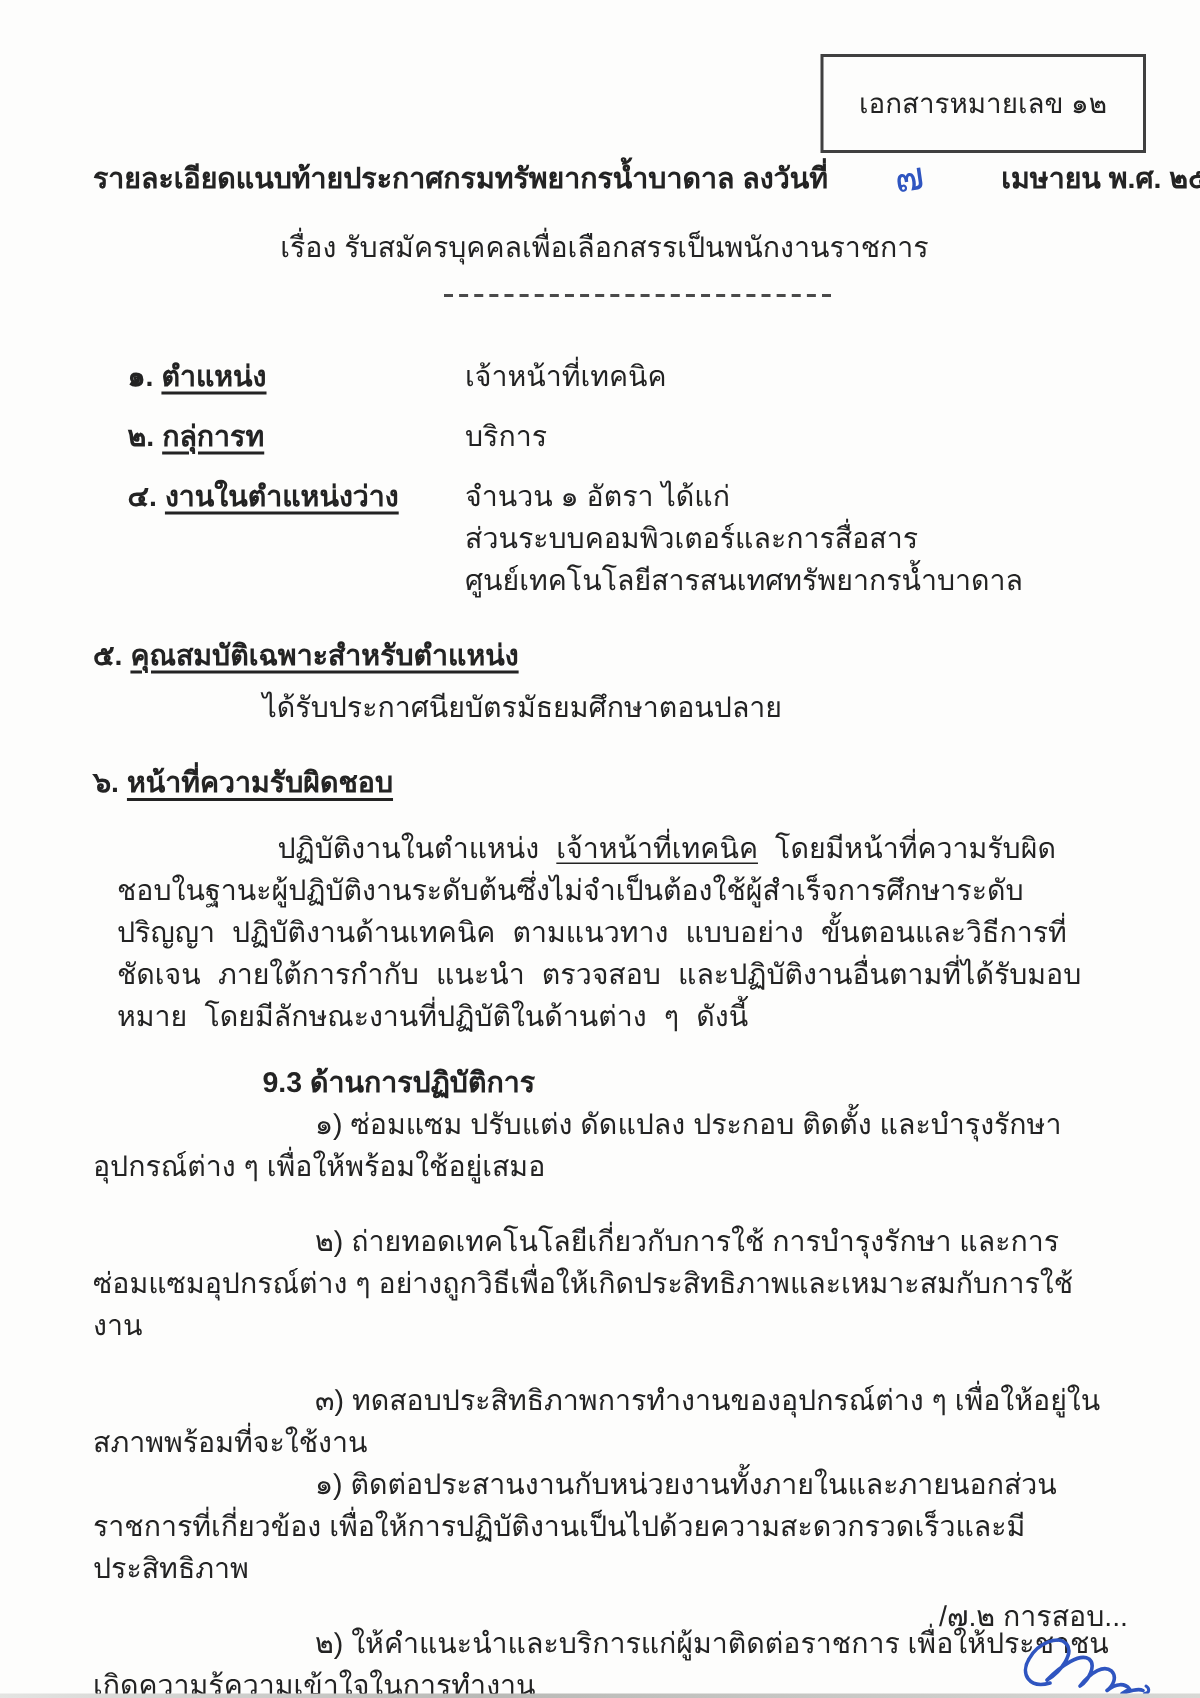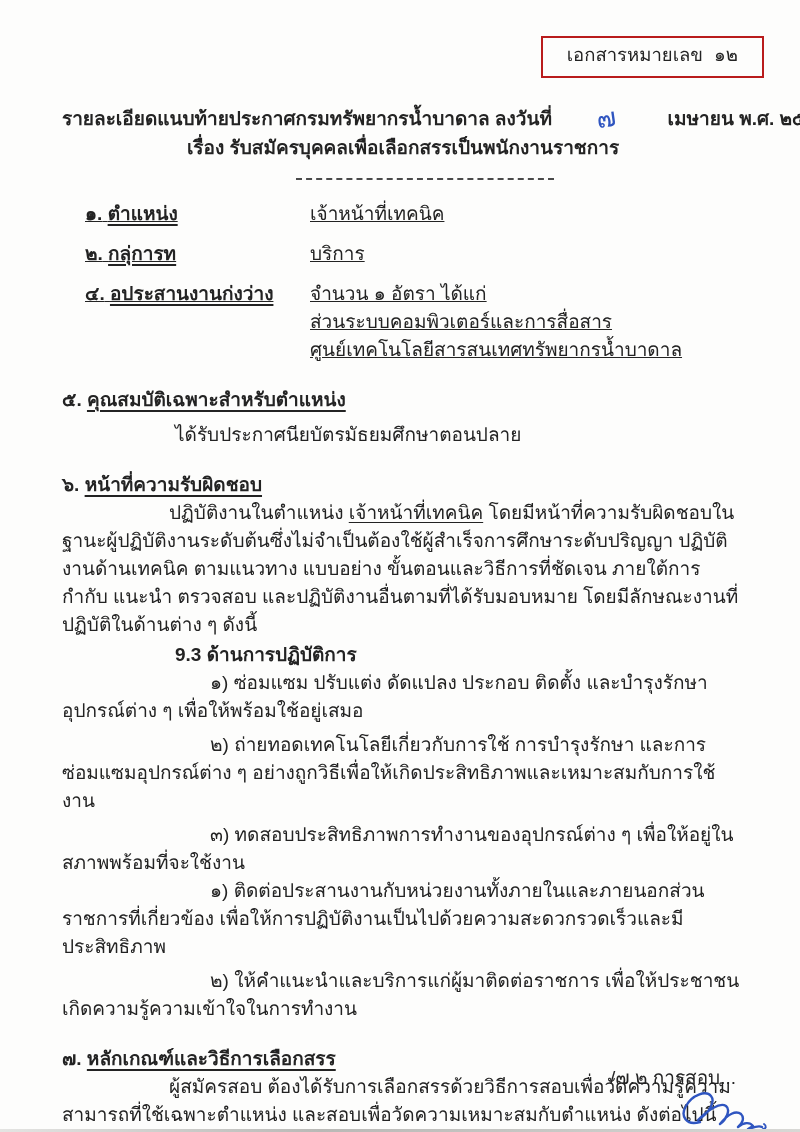--- a/index.html
+++ b/index.html
@@ -10,49 +10,49 @@
   }
   .page{
     position:absolute;inset:0;padding:0 56px 0 62px;box-sizing:border-box;
     font-size:19px;line-height:28px;
   }
   .scan-edge-bottom{
     position:absolute;left:0;right:0;bottom:0;height:3px;
     background:linear-gradient(to right,#e4e4e2,#b9b9b6 40%,#d8d8d5);
   }
   .doc-box{
-    position:absolute;top:36px;right:36px;border:2px solid #b91c1c;
-    padding:7px 24px;font-size:18.5px;line-height:24px;background:#fdfdfc;font-family:Liberation Mono, monospace;
+    position:absolute;top:36px;right:36px;border:2px solid #404040;
+    padding:19px 24px;font-size:18.5px;line-height:24px;background:#fdfdfc;
   }
   .title-block{padding-top:102px;text-align:center;}
   .title-line1{font-weight:bold;white-space:nowrap;}
   .hand-day{
     display:inline-block;color:#2f55c0;font-size:26px;font-weight:normal;
     margin:0 52px 0 44px;transform:rotate(-8deg) translateY(2px);
   }
-  .title-line2{font-weight:bold;margin-top:1px;}
+  .title-line2{font-weight:normal;margin-top:18px;}
   .divider{
     width:258px;height:0;border-top:2px dashed #4a4a4a;
     margin:16px auto 0 auto;position:relative;left:22px;
   }
-  .items{margin-top:20px;text-decoration:underline;}
+  .items{margin-top:40px;}
   .item{display:flex;margin-bottom:12px;}
   .item-head{width:248px;padding-left:23px;box-sizing:border-box;font-weight:bold;flex:none;}
   .item-head .lbl{text-decoration:underline;text-underline-offset:4px;text-decoration-thickness:1.5px;}
   .item-val{flex:1;}
   .sec-head{font-weight:bold;margin-top:22px;}
   .sec-head .lbl{text-decoration:underline;text-underline-offset:4px;text-decoration-thickness:1.5px;}
   .indent-body{padding-left:113px;margin-top:7px;}
-  .para{text-indent:107px;margin:0;}
+  .para{text-indent:107px;margin:16px;font-family:Liberation Mono, monospace;}
   .para u{text-decoration-thickness:1.2px;text-underline-offset:3px;}
   .sub-head{font-weight:bold;padding-left:113px;margin-top:2px;}
   .sub-item{text-indent:148px;margin:0;}
-  .sub-item-gap{margin-top:6px;}
+  .sub-item-gap{margin-top:22px;}
   .footer-cont{
-    position:absolute;top:1062px;right:64px;font-size:19px;
+    position:absolute;top:1062px;right:48px;font-size:19px;
   }
   .signature{position:absolute;top:1082px;right:26px;width:96px;height:48px;}
 </style>
 </head>
 <body>
 
 <div class="page">
 
   <div class="doc-box">
     <span>เอกสารหมายเลข ๑๒</span>
@@ -67,21 +67,21 @@
   <div class="items">
     <div class="item">
       <div class="item-head"><span>๑.</span> <span class="lbl">ตำแหน่ง</span></div>
       <div class="item-val">เจ้าหน้าที่เทคนิค</div>
     </div>
     <div class="item">
       <div class="item-head"><span>๒.</span> <span class="lbl">กลุ่การท</span></div>
       <div class="item-val">บริการ</div>
     </div>
     <div class="item">
-      <div class="item-head"><span>๔.</span> <span class="lbl">อประสานงานก่งว่าง</span></div>
+      <div class="item-head"><span>๔.</span> <span class="lbl">งานในตำแหน่งว่าง</span></div>
       <div class="item-val">
         <div>จำนวน ๑ อัตรา ได้แก่</div>
         <div>ส่วนระบบคอมพิวเตอร์และการสื่อสาร</div>
         <div>ศูนย์เทคโนโลยีสารสนเทศทรัพยากรน้ำบาดาล</div>
       </div>
     </div>
   </div>
 
   <div>
     <div class="sec-head"><span>๕.</span> <span class="lbl">คุณสมบัติเฉพาะสำหรับตำแหน่ง </span></div>

